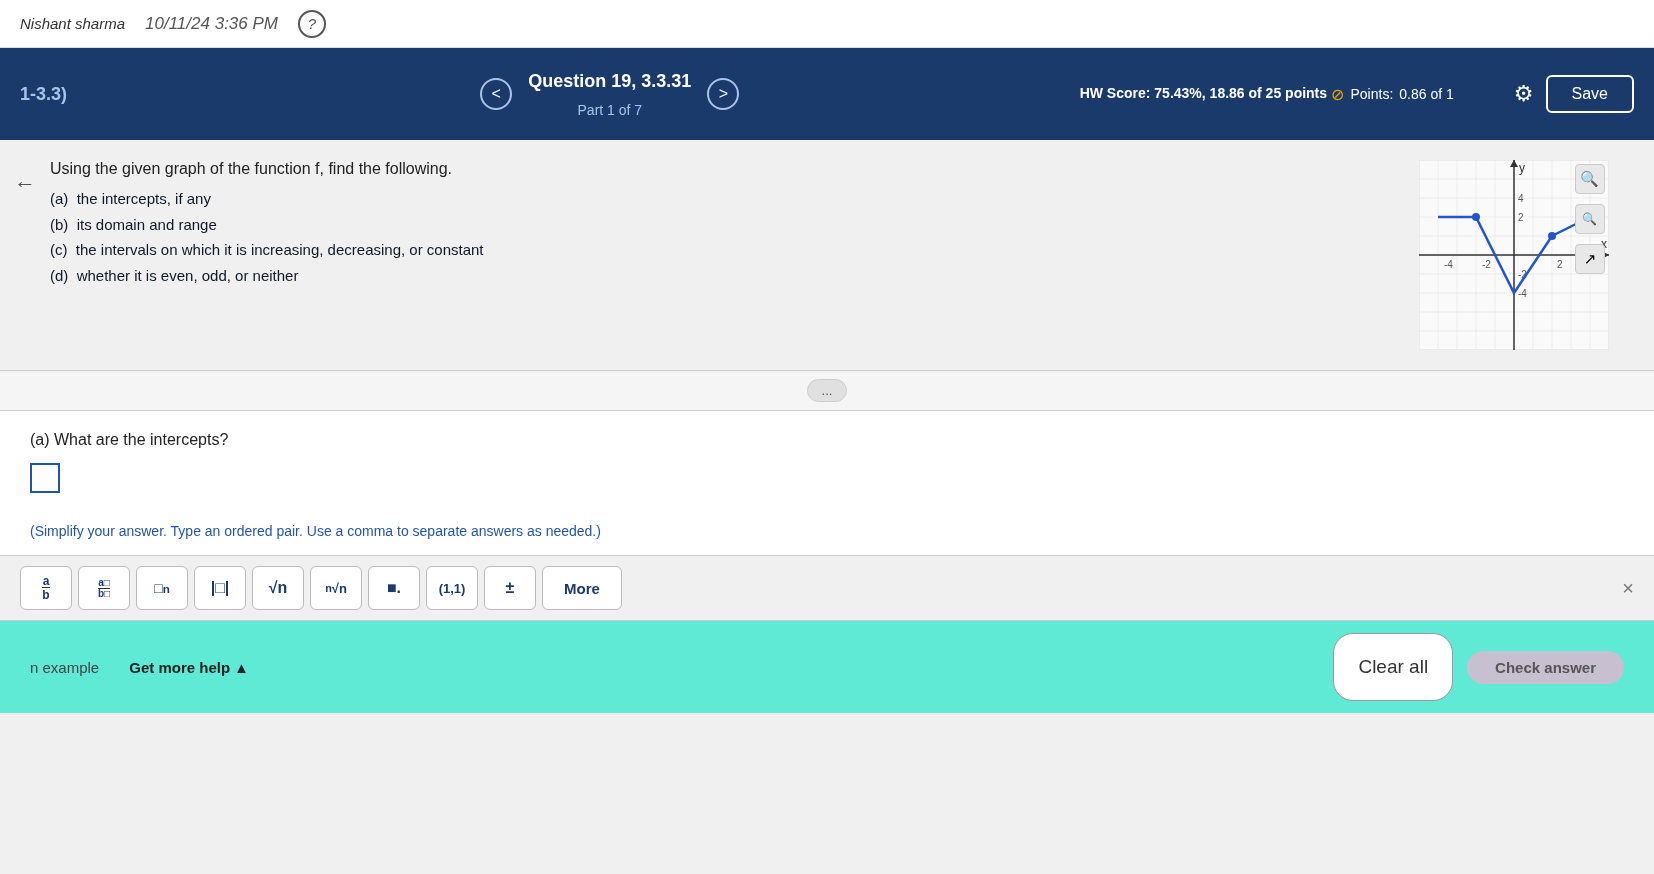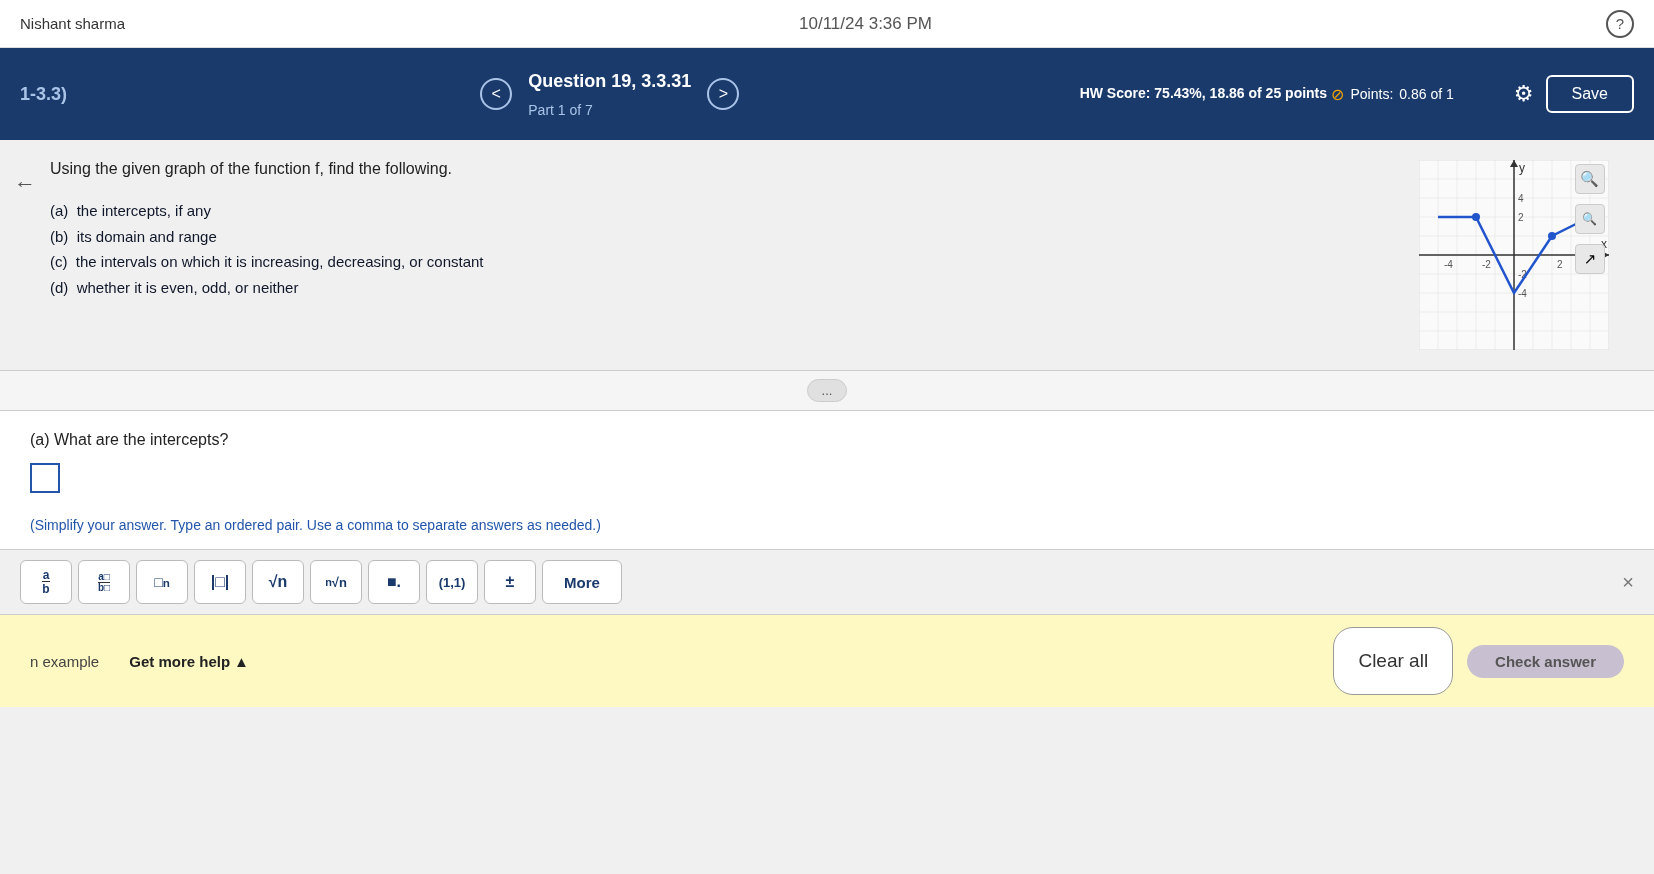--- a/index.html
+++ b/index.html
@@ -4,24 +4,25 @@
   <style>
     * { box-sizing: border-box; margin: 0; padding: 0; }
     body { font-family: Arial, sans-serif; background: #f0f0f0; width: 1654px; min-height: 874px; overflow: hidden; }
 
     
     .top-bar {
       background: #fff;
       height: 48px;
       display: flex;
       align-items: center;
-      justify-content: space-between;
+      justify-content: flex-start;
       padding: 0 20px;
       gap: 20px;
       border-bottom: 1px solid #ddd;
+      font-style: italic;
     }
     .top-bar-user {
       font-size: 15px;
       color: #333;
       font-weight: 500;
     }
     .top-bar-date {
       font-size: 17px;
       color: #555;
     }
@@ -134,21 +135,21 @@
       font-size: 22px;
       color: #555;
       cursor: pointer;
     }
     .question-text-area {
       flex: 1;
     }
     .question-main-text {
       font-size: 16px;
       color: #222;
-      margin-bottom: 20px;
+      margin-bottom: 8px;
     }
     .question-parts {
       font-size: 15px;
       color: #0f172a;
       line-height: 1.7;
     }
     .graph-area {
       width: 220px;
       min-width: 220px;
       display: flex;
@@ -209,21 +210,21 @@
       width: 30px; height: 30px;
       border: 2px solid #2255aa;
       display: inline-block;
       margin-bottom: 10px;
       vertical-align: middle;
       cursor: text;
     }
     .answer-hint {
       font-size: 14px;
       color: #2255aa;
-      margin-top: 14px;
+      margin-top: 20px;
     }
 
     
     .math-toolbar {
       background: #f0f0f0;
       border-top: 1px solid #ccc;
       padding: 10px 20px;
       display: flex;
       align-items: center;
       gap: 6px;
@@ -247,21 +248,21 @@
       color: #1a3a6b;
     }
     .toolbar-close {
       margin-left: auto;
       background: none; border: none;
       font-size: 20px; color: #777; cursor: pointer;
     }
 
     
     .bottom-bar {
-      background: #fef9c3;
+      background: #5eead4;
       border-top: 1px solid #ccc;
       padding: 12px 30px;
       display: flex;
       align-items: center;
       gap: 30px;
     }
     .example-link {
       font-size: 15px;
       color: #444;
       cursor: pointer;
@@ -313,21 +314,21 @@
   <span class="top-bar-date">10/11/24 3:36 PM</span>
   <div class="top-bar-help">?</div>
 </div>
 
 <div class="nav-bar">
   <div class="nav-section-title">1-3.3)</div>
 
   <div class="nav-center">
     <div class="nav-question-nav">
       <button class="nav-arrow-btn">&lt;</button>
-      <div style="display:flex;flex-direction:column;align-items:flex-start;gap:10px;">
+      <div style="display:flex;flex-direction:column;align-items:center;gap:10px;">
         <span class="nav-question-title">Question 19, 3.3.31</span>
         <span class="nav-question-part">Part 1 of 7</span>
       </div>
       <button class="nav-arrow-btn">&gt;</button>
     </div>
   </div>
 
   <div class="nav-score-area">
     <div class="nav-hw-score">
       <span>HW Score:</span>

